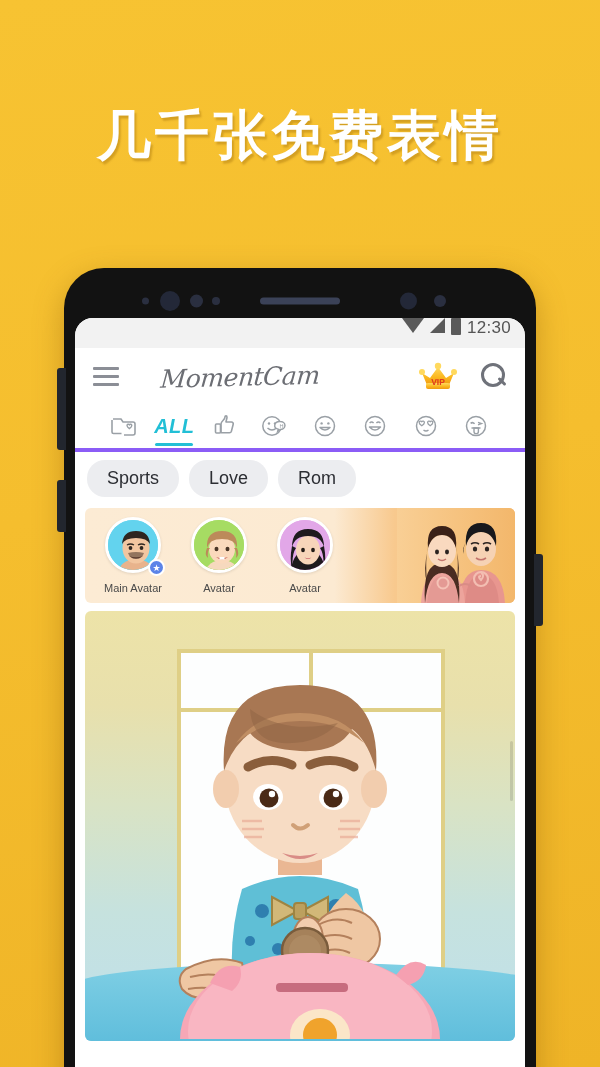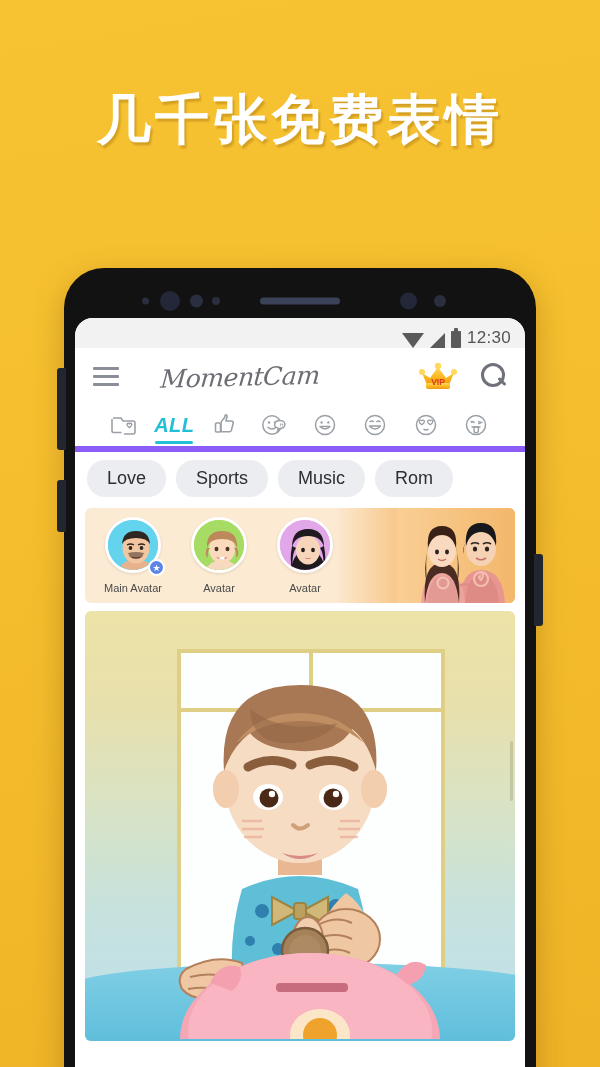--- a/index.html
+++ b/index.html
@@ -9,21 +9,21 @@
     font-family: "Liberation Sans", sans-serif;
   }
   body {
     position: relative;
     background: linear-gradient(170deg, #F7C332 0%, #F5BE2E 45%, #EFB427 100%);
   }
 
   
   .headline {
     position: absolute;
-    top: 84px; left: 0; width: 600px;
+    top: 100px; left: 0; width: 600px;
     text-align: center;
     font-size: 54px;
     font-weight: bold;
     letter-spacing: 4px;
     color: #FFFFFF;
     text-shadow: 2px 3px 2px rgba(140,90,0,0.32);
     font-family: "DejaVu Sans", "Liberation Sans", sans-serif;
   }
 
   
@@ -67,21 +67,21 @@
     left: 11px; top: 50px;
     width: 450px; height: 782px;
     background: #FFFFFF;
     border-radius: 18px 18px 0 0;
     overflow: hidden;
   }
 
   
   .statusbar {
     height: 30px; background: #F2F2F2;
-    display: flex; align-items: flex-end; justify-content: flex-end;
+    display: flex; align-items: flex-start; justify-content: flex-end;
     padding-right: 14px; gap: 6px;
   }
   .sb-time { font-size: 17px; color: #555; letter-spacing: 0.3px; }
   .ic-wifi { width: 0; height: 0; border-left: 11px solid transparent;
              border-right: 11px solid transparent; border-top: 15px solid #5a5a5a; }
   .ic-signal { width: 0; height: 0; border-left: 15px solid transparent;
                border-bottom: 15px solid #5a5a5a; }
   .ic-batt { width: 10px; height: 17px; background: #5a5a5a; border-radius: 1px; position: relative; }
   .ic-batt::before { content:""; position:absolute; top:-3px; left:3px; width:4px; height:3px; background:#5a5a5a; border-radius:1px 1px 0 0;}
 
@@ -110,21 +110,21 @@
   }
   .search-ic::after {
     content:""; position:absolute; left:16px; top:17px; width:10px; height:3px;
     background:#6f727a; border-radius:2px; transform: rotate(45deg);
   }
 
   
   .tabrow {
     height: 48px; background:#fff;
     display: flex; align-items: center; padding: 0 24px;
-    border-bottom: 6px solid #8b5cf6;
+    border-bottom: 4px solid #8b5cf6;
     position: relative;
   }
   .tab {
     flex: 1; display:flex; align-items:center; justify-content:center;
     height:100%; position:relative; cursor:pointer;
   }
   .tab-all {
     font-style: italic; font-weight: bold; font-size: 20px;
     color: #22BFD6; letter-spacing: 0.5px;
   }
@@ -324,23 +324,22 @@
           <circle cx="13" cy="13" r="9.5" fill="none" stroke="#9aa0a6" stroke-width="1.5"></circle>
           <path d="M7.6 10.4 q2 -1.8 4 0.4" fill="none" stroke="#9aa0a6" stroke-width="1.5"></path>
           <path d="M15 9.4 l3.4 1.2 l-3.4 1.2" fill="none" stroke="#9aa0a6" stroke-width="1.4"></path>
           <path d="M8.5 15 h9" fill="none" stroke="#9aa0a6" stroke-width="1.5"></path>
           <path d="M11 15 h4.4 v3.4 a2.2 2.2 0 0 1 -4.4 0 z" fill="none" stroke="#9aa0a6" stroke-width="1.4"></path>
         </svg>
       </div>
     </div>
 
     <div class="chiprow">
+      <div class="chip">Sports</div>
       <div class="chip">Love</div>
-      <div class="chip">Sports</div>
-      <div class="chip">Music</div>
       <div class="chip">Rom</div>
     </div>
 
     <div class="avatarstrip">
 
       <div class="av-item">
         <div class="av-circle" style="background:#63D3EE;">
           <svg width="56" height="56" viewBox="0 0 56 56">
             <rect width="56" height="56" fill="#63D3EE"></rect>
             <ellipse cx="28" cy="52" rx="17" ry="13" fill="#E8B38C"></ellipse>

